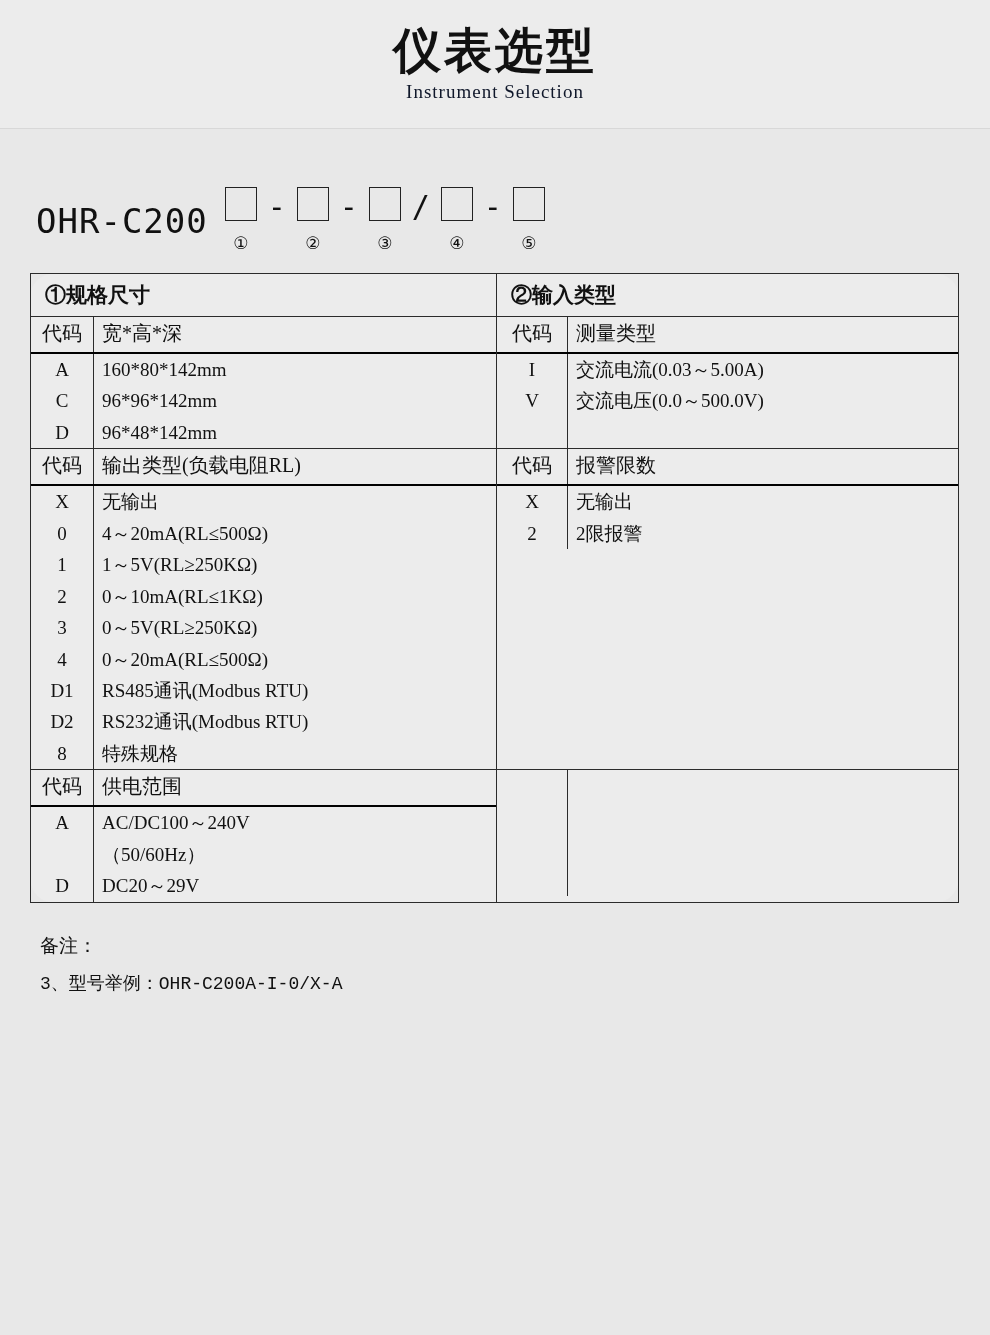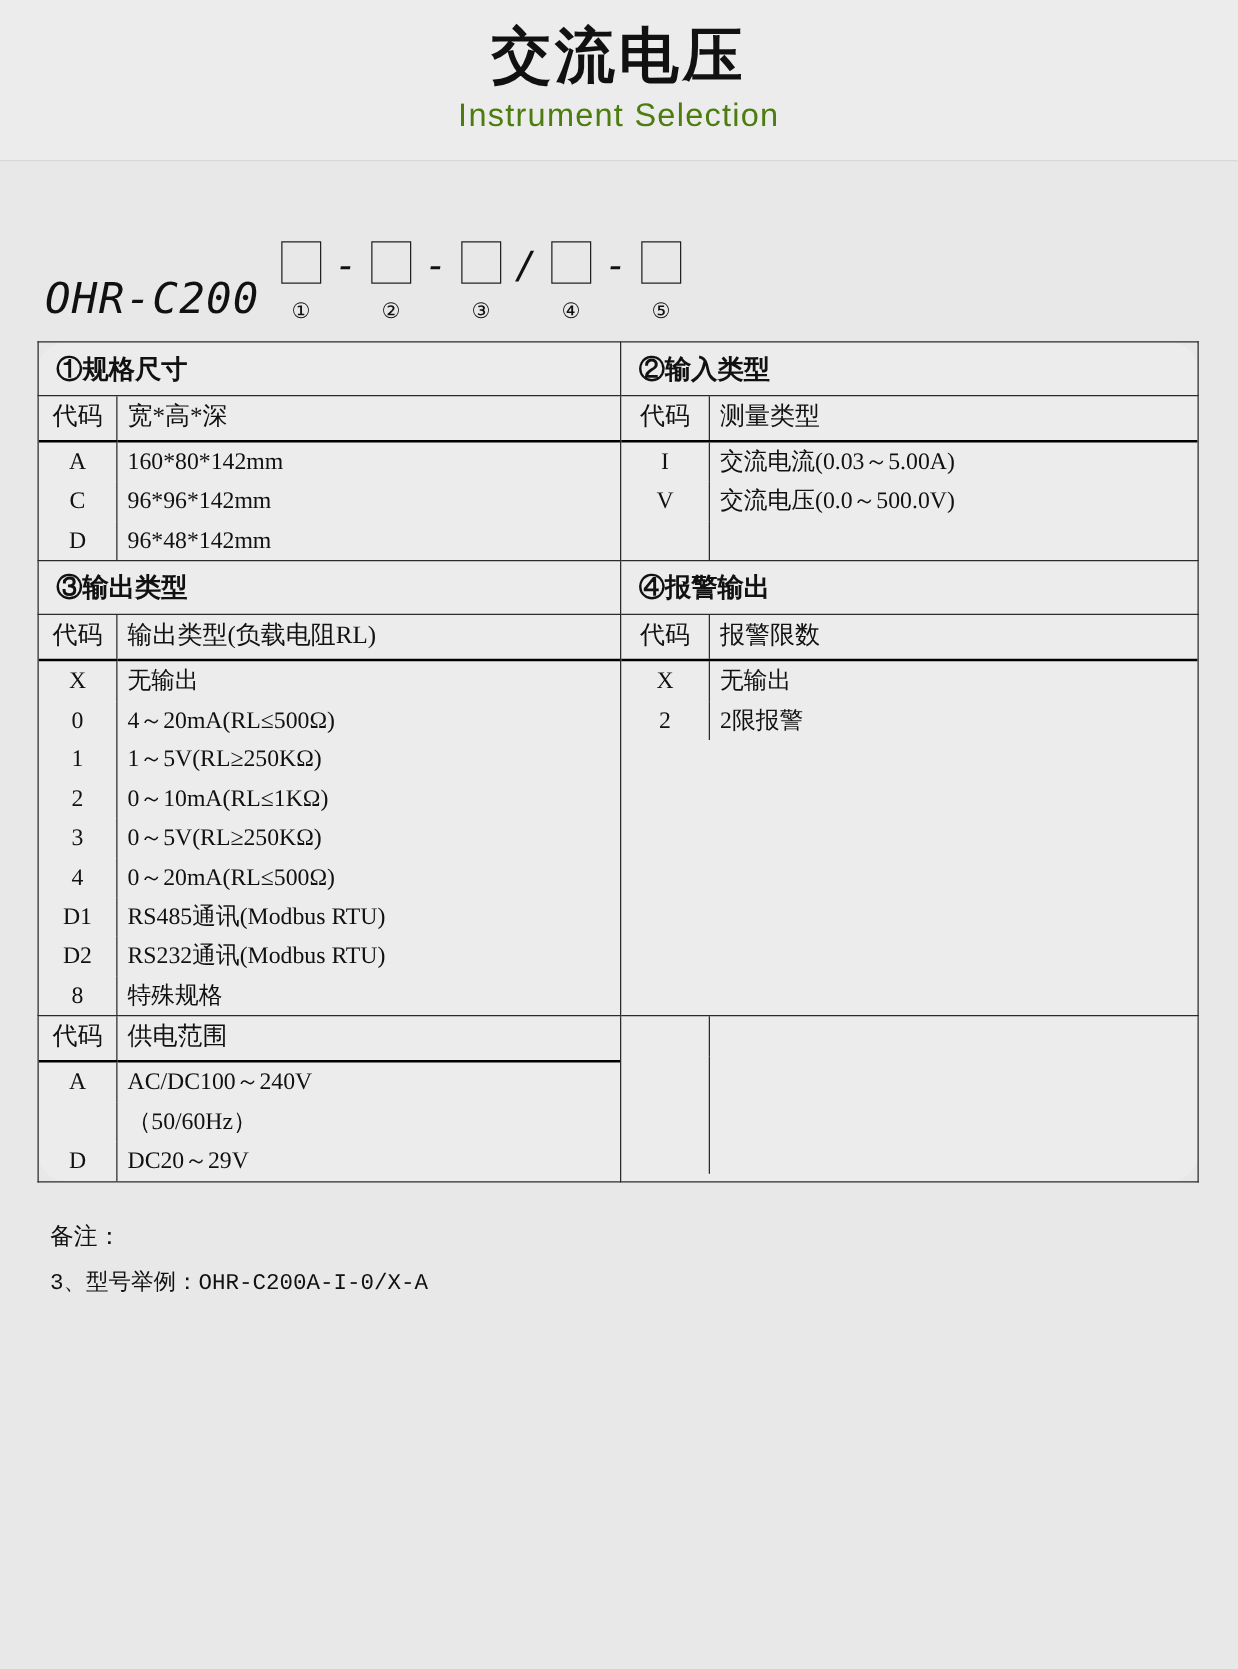--- a/index.html
+++ b/index.html
@@ -32,33 +32,32 @@
   }
   .header-title {
     font-family: "Liberation Serif", serif;
     font-size: 48px;
     font-weight: bold;
     letter-spacing: 3px;
     color: #111;
     line-height: 1.1;
   }
   .header-sub {
-    font-family: Liberation Sans, sans-serif;
-    font-size: 26px;
-    color: #4d7c0f;
+    font-family: Liberation Serif, serif;
+    font-size: 19px;
+    color: #0f172a;
     letter-spacing: 1px;
     margin-top: 4px;
   }
   
   .model-row {
     margin: 42px 0 0 36px;
     display: flex;
-    align-items: flex-end;
+    align-items: center;
     height: 88px;
-    font-style: italic;
   }
   .model-name {
     font-family: "DejaVu Sans Mono", monospace;
     font-size: 34px;
     letter-spacing: 1px;
     color: #111;
     margin-top: 12px;
   }
   .slot-group {
     display: flex;
@@ -167,21 +166,21 @@
     margin-bottom: 16px;
     line-height: 1.3;
   }
 </style>
 </head>
 <body>
 
 <div class="page">
 
   <div class="header">
-    <div class="header-title">交流电压</div>
+    <div class="header-title">仪表选型</div>
     <div class="header-sub">Instrument Selection</div>
   </div>
 
   <div class="model-row">
     <div class="model-name">OHR-C200</div>
     <div class="slot-group">
 
       <div class="slot-cell">
         <div class="slot-box"></div>
         <div class="slot-num">①</div>
@@ -270,28 +269,20 @@
           </tr>
           <tr>
             <td class="code">&nbsp;</td>
             <td class="desc">&nbsp;</td>
           </tr>
         </tbody>
             </table>
       </td>
     </tr>
 
-    <tr>
-      <td>
-        <div class="sec-head">③输出类型</div>
-      </td>
-      <td>
-        <div class="sec-head">④报警输出</div>
-      </td>
-    </tr>
 
     <tr>
       <td>
         <table class="inner">
           <tbody>
                 <tr class="hdr">
             <td class="code">代码</td>
             <td class="desc">输出类型(负载电阻RL)</td>
           </tr>
           <tr>

